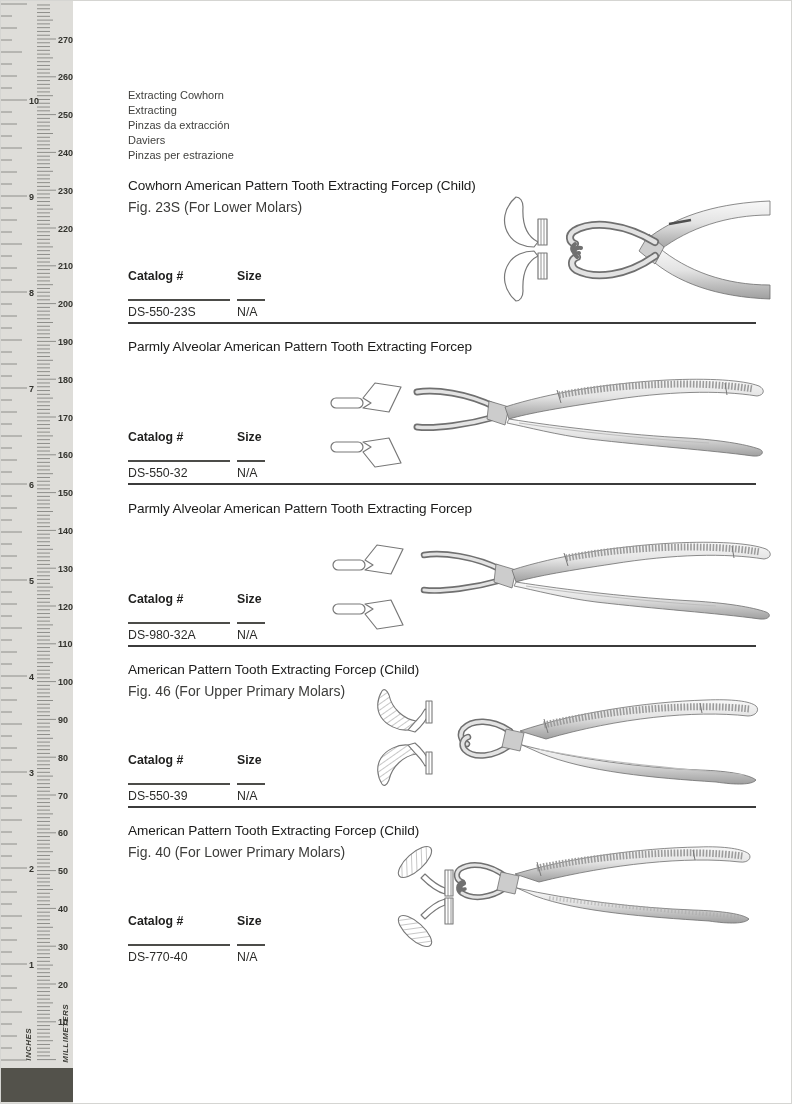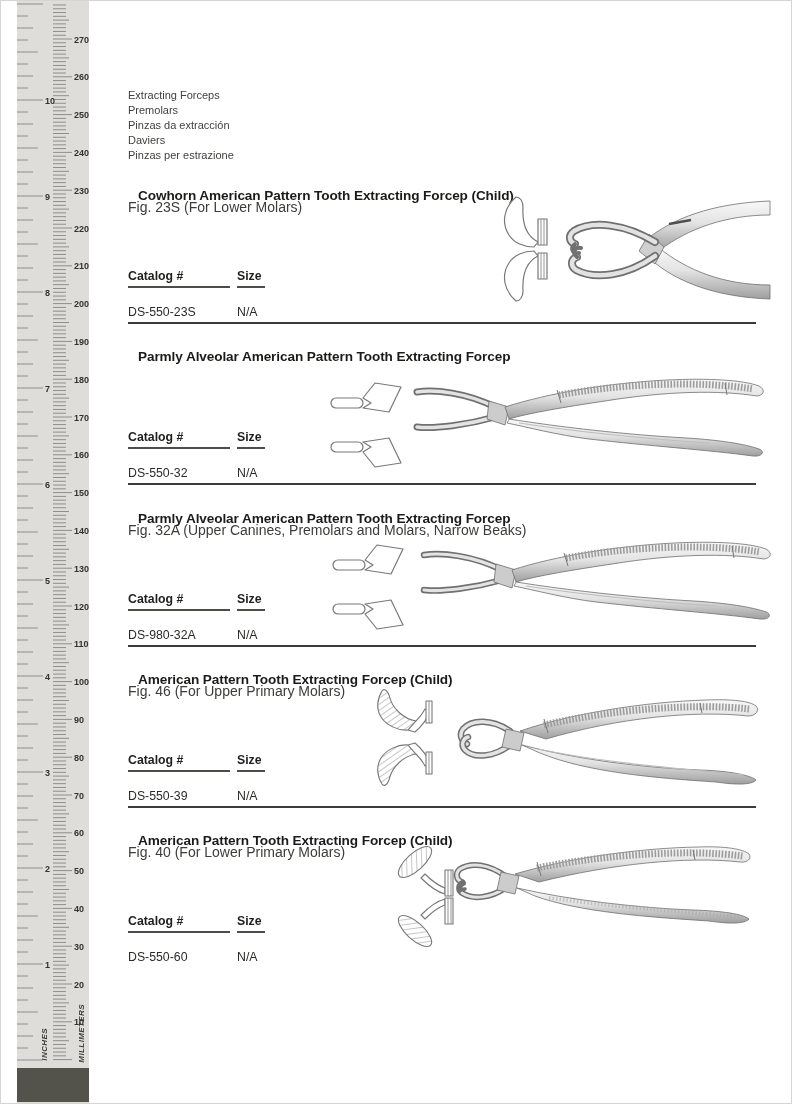--- a/index.html
+++ b/index.html
@@ -1,40 +1,40 @@
 <!DOCTYPE html>
 <html><head>
 <meta charset="utf-8">
 <style>
   html,body{margin:0;padding:0;}
   body{width:792px;height:1104px;position:relative;background:#fff;
        font-family:"Liberation Sans",sans-serif;overflow:hidden;}
   .page{position:absolute;left:0;top:0;width:792px;height:1104px;
         border:1px solid #d5d5d2;box-sizing:border-box;background:#fff;}
   
-  .ruler{position:absolute;left:16px;top:0;width:72px;height:1102px;background:#deddd9;}
+  .ruler{position:absolute;left:0;top:0;width:72px;height:1102px;background:#deddd9;}
   #ruler-ticks{position:absolute;left:0;top:0;}
   .ruler-caption{position:absolute;writing-mode:vertical-rl;transform:rotate(180deg);
         font-size:8px;font-weight:bold;font-style:italic;color:#3a3a34;letter-spacing:.4px;}
   .cap-inches{left:23px;bottom:42px;}
   .cap-mm{left:60px;bottom:40px;}
   .ruler-endblock{position:absolute;left:0;top:1067px;width:72px;height:34px;background:#53524b;}
   
   .content{position:absolute;left:127px;top:0;width:628px;height:1104px;}
   .languages{position:absolute;left:0;top:87px;font-size:11px;line-height:15px;color:#3f3f3d;}
   section.product{position:absolute;left:0;width:628px;height:161px;}
-  .p-title{position:absolute;left:0;top:0;margin:10px;font-size:13.6px;font-weight:bold;
+  .p-title{position:absolute;left:0;top:0;margin:0;font-size:13.6px;font-weight:normal;
         color:#1b1b1a;letter-spacing:-.1px;white-space:nowrap;}
   .p-fig{position:absolute;left:0;top:21px;font-size:14px;color:#3c3c3a;white-space:nowrap;}
   .spec{position:absolute;left:0;top:91px;font-size:12.3px;}
   .spec .c1{display:inline-block;width:102px;margin-right:7px;}
   .spec .c2{display:inline-block;width:28px;}
   .spec-head{font-weight:bold;color:#1f1f1e;}
-  .spec-head .c1,.spec-head .c2{border-bottom:2px solid #4c4c49;padding-bottom:3px;}
-  .spec-row{margin-top:17px;color:#2b2b29;}
+  .spec-head .c1,.spec-head .c2{border-bottom:2px solid #4c4c49;padding-bottom:16px;}
+  .spec-row{margin-top:4px;color:#2b2b29;}
   .divider{position:absolute;left:0;top:144px;width:628px;height:2px;background:#3b3b3b;}
   .art{position:absolute;}
   svg{display:block;overflow:visible;}
   svg text{font-family:"Liberation Sans",sans-serif;}
 </style>
 </head>
 <body>
 
 <div class="page">
 
@@ -448,22 +448,22 @@
         <text x="28" y="966.5" font-size="9" font-weight="bold" fill="#33332e">1</text>
       </svg>
     <div class="ruler-caption cap-inches">INCHES</div>
     <div class="ruler-caption cap-mm">MILLIMETERS</div>
     <div class="ruler-endblock"></div>
   </div>
 
   <div class="content">
 
     <div class="languages">
-      <div>Extracting Forceps</div>
-      <div>Premolars</div>
+      <div>Extracting Cowhorn</div>
+      <div>Extracting</div>
       <div>Pinzas da extracción</div>
       <div>Daviers</div>
       <div>Pinzas per estrazione</div>
     </div>
 
     <section class="product" style="top:177px">
       <h2 class="p-title">Cowhorn American Pattern Tooth Extracting Forcep (Child)</h2>
       <div class="p-fig">Fig. 23S (For Lower Molars)</div>
       <div class="spec">
         <div class="spec-head">
@@ -557,21 +557,20 @@
           <line x1="148" y1="27" x2="152" y2="40" stroke="#787878" stroke-width="1"></line>
           <line x1="316" y1="20" x2="318" y2="32" stroke="#787878" stroke-width="1"></line>
           <path d="M110,60 C170,69 240,76 300,80" fill="none" stroke="#bdbdbd" stroke-width="1.2"></path>
         </svg>
       </div>
       <div class="divider"></div>
     </section>
 
     <section class="product" style="top:500px">
       <h2 class="p-title">Parmly Alveolar American Pattern Tooth Extracting Forcep</h2>
-      <div class="p-fig">Fig. 32A (Upper Canines, Premolars and Molars, Narrow Beaks)</div>
       <div class="spec">
         <div class="spec-head">
           <span class="c1">Catalog #</span><span class="c2">Size</span>
         </div>
         <div class="spec-row">
           <span class="c1">DS-980-32A</span><span class="c2">N/A</span>
         </div>
       </div>
       <div class="art" style="left:203px;top:40px">
         <svg width="74" height="92" viewBox="0 0 74 92">
@@ -671,21 +670,21 @@
     </section>
 
     <section class="product" style="top:822px">
       <h2 class="p-title">American Pattern Tooth Extracting Forcep (Child)</h2>
       <div class="p-fig">Fig. 40 (For Lower Primary Molars)</div>
       <div class="spec">
         <div class="spec-head">
           <span class="c1">Catalog #</span><span class="c2">Size</span>
         </div>
         <div class="spec-row">
-          <span class="c1">DS-550-60</span><span class="c2">N/A</span>
+          <span class="c1">DS-770-40</span><span class="c2">N/A</span>
         </div>
       </div>
       <div class="art" style="left:271px;top:21px">
         <svg width="64" height="105" viewBox="0 0 64 105">
           <defs>
               <pattern id="hat5" width="5" height="5" patternUnits="userSpaceOnUse" patternTransform="rotate(40)">
             <rect width="5" height="5" fill="#fff"></rect>
                 <line x1="0" y1="0" x2="0" y2="5" stroke="#8f8f8f" stroke-width="1"></line>
           </pattern>
             </defs>

